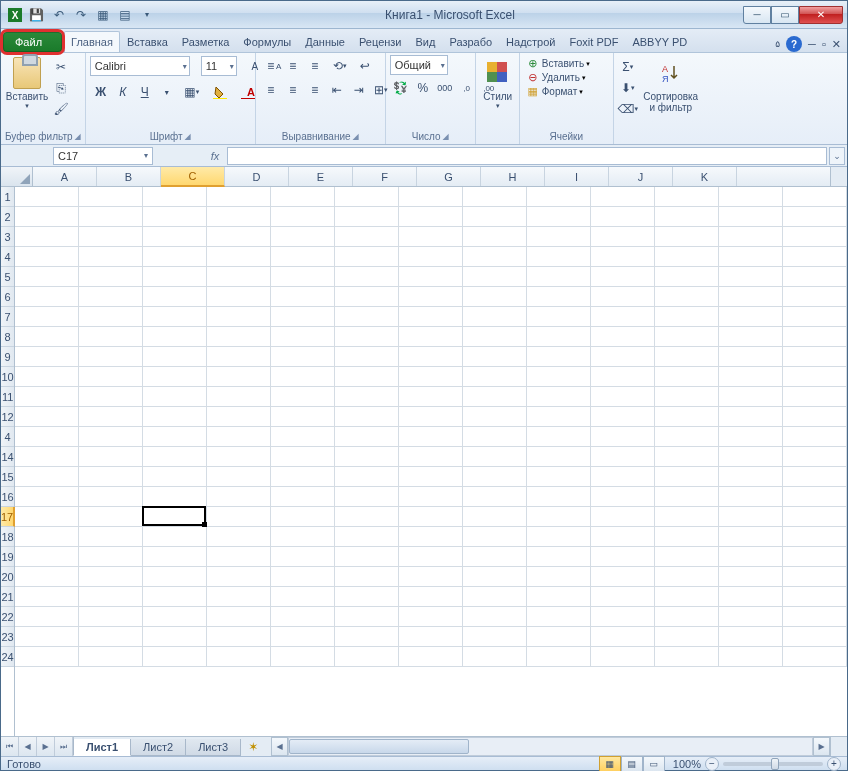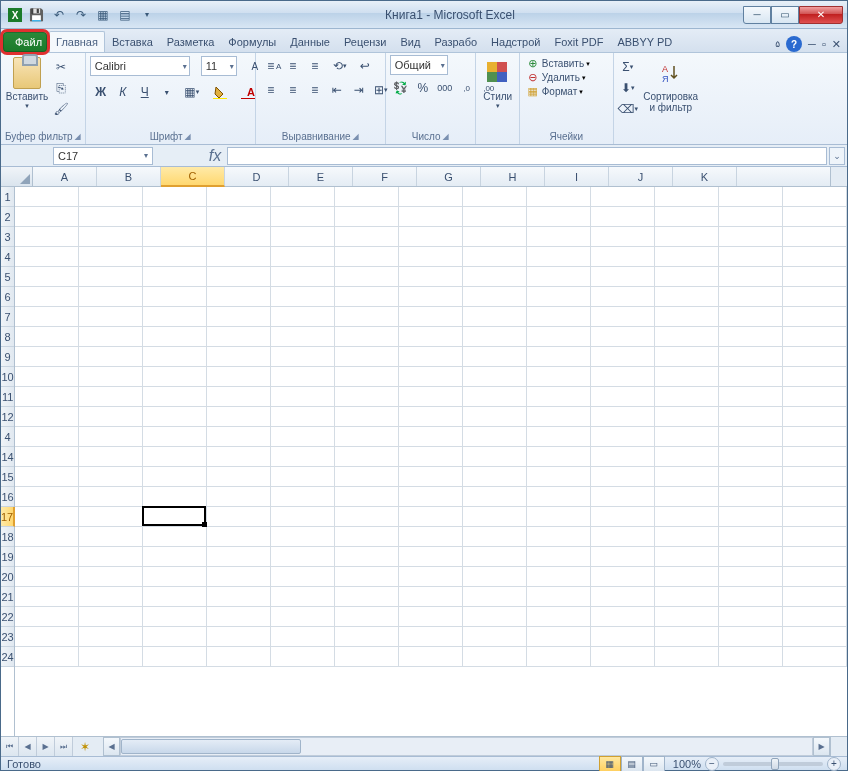--- a/index.html
+++ b/index.html
@@ -13,21 +13,21 @@
 .titlebar .qat { display: flex; align-items: center; gap: 2px; }
 .titlebar .qat-item { width: 20px; height: 20px; display: flex; align-items: center; justify-content: center; font-size: 12px; color: #3a5a7a; border-radius: 2px; }
 .titlebar .title-text { flex: 1; text-align: center; font-size: 12px; color: #3a5070; }
 .titlebar .win-controls { display: flex; gap: 0; }
 .win-btn { width: 28px; height: 18px; border: 1px solid #6080a0; background: linear-gradient(#f4f8fc,#d8e6f2); display: flex; align-items: center; justify-content: center; font-size: 10px; color: #30506a; }
 .win-btn.min { border-radius: 0 0 0 3px; }
 .win-btn.close { background: linear-gradient(#f0a0a0,#d05050 45%,#c02020 46%,#e05050); color: #fff; border-radius: 0 0 3px 0; border-color: #a03030; width: 44px; }
 
 
 .ribbon-tabs { height: 24px; background: linear-gradient(#e4ecf6,#d4e0ee); display: flex; align-items: flex-end; padding-left: 2px; font-size: 11px; border-bottom: 1px solid #b0c4da; position: relative; }
-.file-tab { background: linear-gradient(#2a8a3a,#1a7a2a); color: #fff; padding: 4px 5px 4px 12px; border-radius: 3px 3px 0 0; margin-right: 2px; position: relative; }
+.file-tab { background: linear-gradient(#2a8a3a,#1a7a2a); color: #fff; padding: 4px 20px 4px 12px; border-radius: 3px 3px 0 0; margin-right: 2px; position: relative; }
 .file-tab-highlight { position: absolute; top: -3px; left: -3px; right: -3px; bottom: -3px; border: 3px solid #e03030; border-radius: 7px; pointer-events: none; box-shadow: 0 0 0 1px rgba(0,0,0,.2) inset; }
 .tab { padding: 4px 6px; color: #3a5070; cursor: default; border: 1px solid transparent; border-bottom: none; }
 .tab.active { background: #f4f8fc; border-color: #b0c4da; border-radius: 2px 2px 0 0; color: #4a6080; }
 .ribbon-right { margin-left: auto; display: flex; align-items: center; gap: 6px; padding-right: 6px; color: #3a5070; font-size: 11px; }
 .help-icon { width: 16px; height: 16px; border-radius: 50%; background: #2a6ad0; color: #fff; display: flex; align-items: center; justify-content: center; font-size: 10px; font-weight: bold; }
 
 
 .ribbon-body { height: 92px; background: linear-gradient(#f4f8fc,#e6eef8); border-bottom: 1px solid #a8bcd4; display: flex; font-size: 11px; }
 .ribbon-group { border-right: 1px solid #c4d4e6; padding: 2px 4px 0; display: flex; flex-direction: column; }
 .group-content { flex: 1; display: flex; align-items: flex-start; gap: 2px; }
@@ -44,21 +44,21 @@
 .combo .arrow { position: absolute; right: 2px; font-size: 8px; color: #5a7090; }
 .btn-row { display: flex; gap: 0; }
 .tb { width: 22px; height: 22px; display: flex; align-items: center; justify-content: center; font-size: 12px; color: #3a5070; border: 1px solid transparent; }
 .tb.wide { width: 28px; }
 .tb svg { width: 14px; height: 14px; }
 
 
 .formula-bar { height: 22px; background: #e6eef6; border-bottom: 1px solid #a8bcd4; display: flex; align-items: center; padding: 2px; }
 .namebox { width: 100px; margin-left: 50px; height: 18px; background: #fff; border: 1px solid #a8bcd4; font-size: 11px; padding: 0 4px; display: flex; align-items: center; color: #333; position: relative; }
 .namebox .arrow { margin-left: auto; font-size: 8px; color: #5a7090; }
-.fx-btn { width: 24px; height: 18px; display: flex; align-items: center; justify-content: center; font-size: 16px; font-style: italic; color: #5a7090; margin-left: 50px; }
+.fx-btn { width: 24px; height: 18px; display: flex; align-items: center; justify-content: center; font-size: 11px; font-style: italic; color: #5a7090; margin-left: 50px; }
 .fx-input { flex: 1; height: 18px; background: #fff; border: 1px solid #a8bcd4; margin-right: 2px; }
 .fx-expand { width: 16px; height: 18px; display: flex; align-items: center; justify-content: center; color: #5a7090; font-size: 9px; border: 1px solid #a8bcd4; background: #eef4fa; }
 
 
 .grid-area { flex: 1; display: flex; flex-direction: column; overflow: hidden; background: #fff; }
 .col-headers { height: 20px; display: flex; background: linear-gradient(#f6f9fc,#e4ecf4); border-bottom: 1px solid #b0c0d0; }
 .corner { width: 32px; border-right: 1px solid #b0c0d0; background: linear-gradient(#f0f4f8,#dae4ee); position: relative; }
 .corner::after { content: ''; position: absolute; right: 2px; bottom: 2px; border: 5px solid transparent; border-right-color: #90a4ba; border-bottom-color: #90a4ba; }
 .col-h { width: 64px; border-right: 1px solid #c8d4e0; display: flex; align-items: center; justify-content: center; font-size: 11px; color: #3a5070; }
 .col-h.sel { background: linear-gradient(#ffeaa8,#ffd870); color: #a06000; border-bottom: 2px solid #e0a030; margin-bottom: -1px; }
@@ -750,20 +750,25 @@
     </div>
   </div>
 
   <div class="sheet-bar">
     <div class="tab-nav">
       <div class="tab-nav-btn">⏮</div>
       <div class="tab-nav-btn">◀</div>
       <div class="tab-nav-btn">▶</div>
       <div class="tab-nav-btn">⏭</div>
     </div>
+    <div class="sheet-tabs" id="sheet-tabs">
+        <div class="sheet-tab active">Лист1</div>
+        <div class="sheet-tab">Лист2</div>
+        <div class="sheet-tab">Лист3</div>
+      </div>
     <div class="new-sheet">✶</div>
     <div class="hscroll">
       <div class="sb-btn-h">◀</div>
       <div class="sb-track-h">
           <div class="sb-thumb-h"></div>
         </div>
       <div class="sb-btn-h">▶</div>
     </div>
     <div class="sheet-corner"></div>
   </div>

